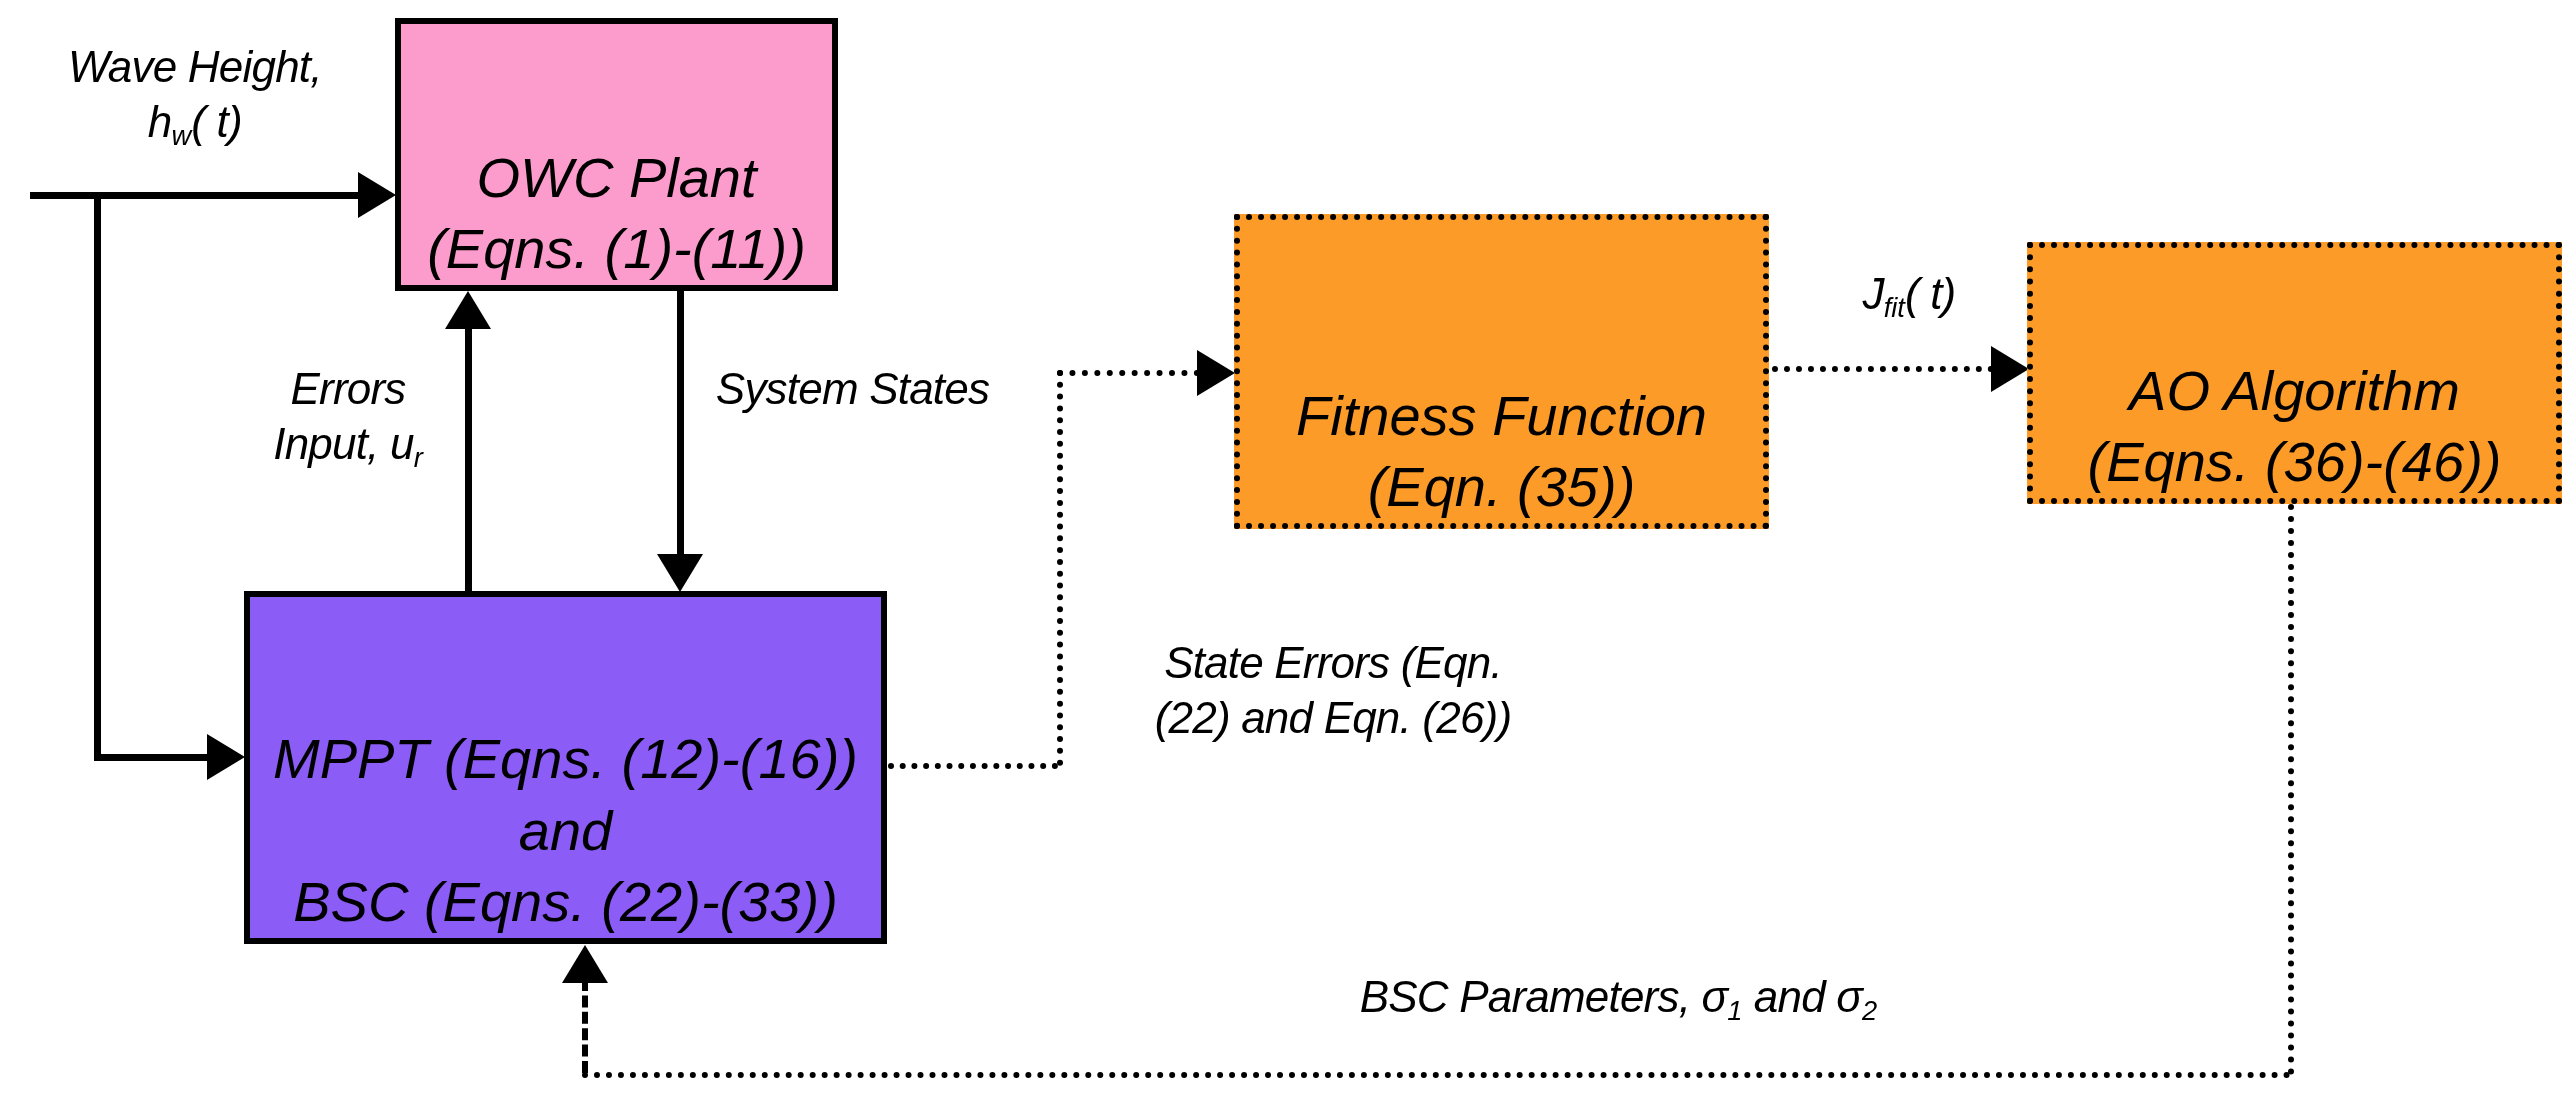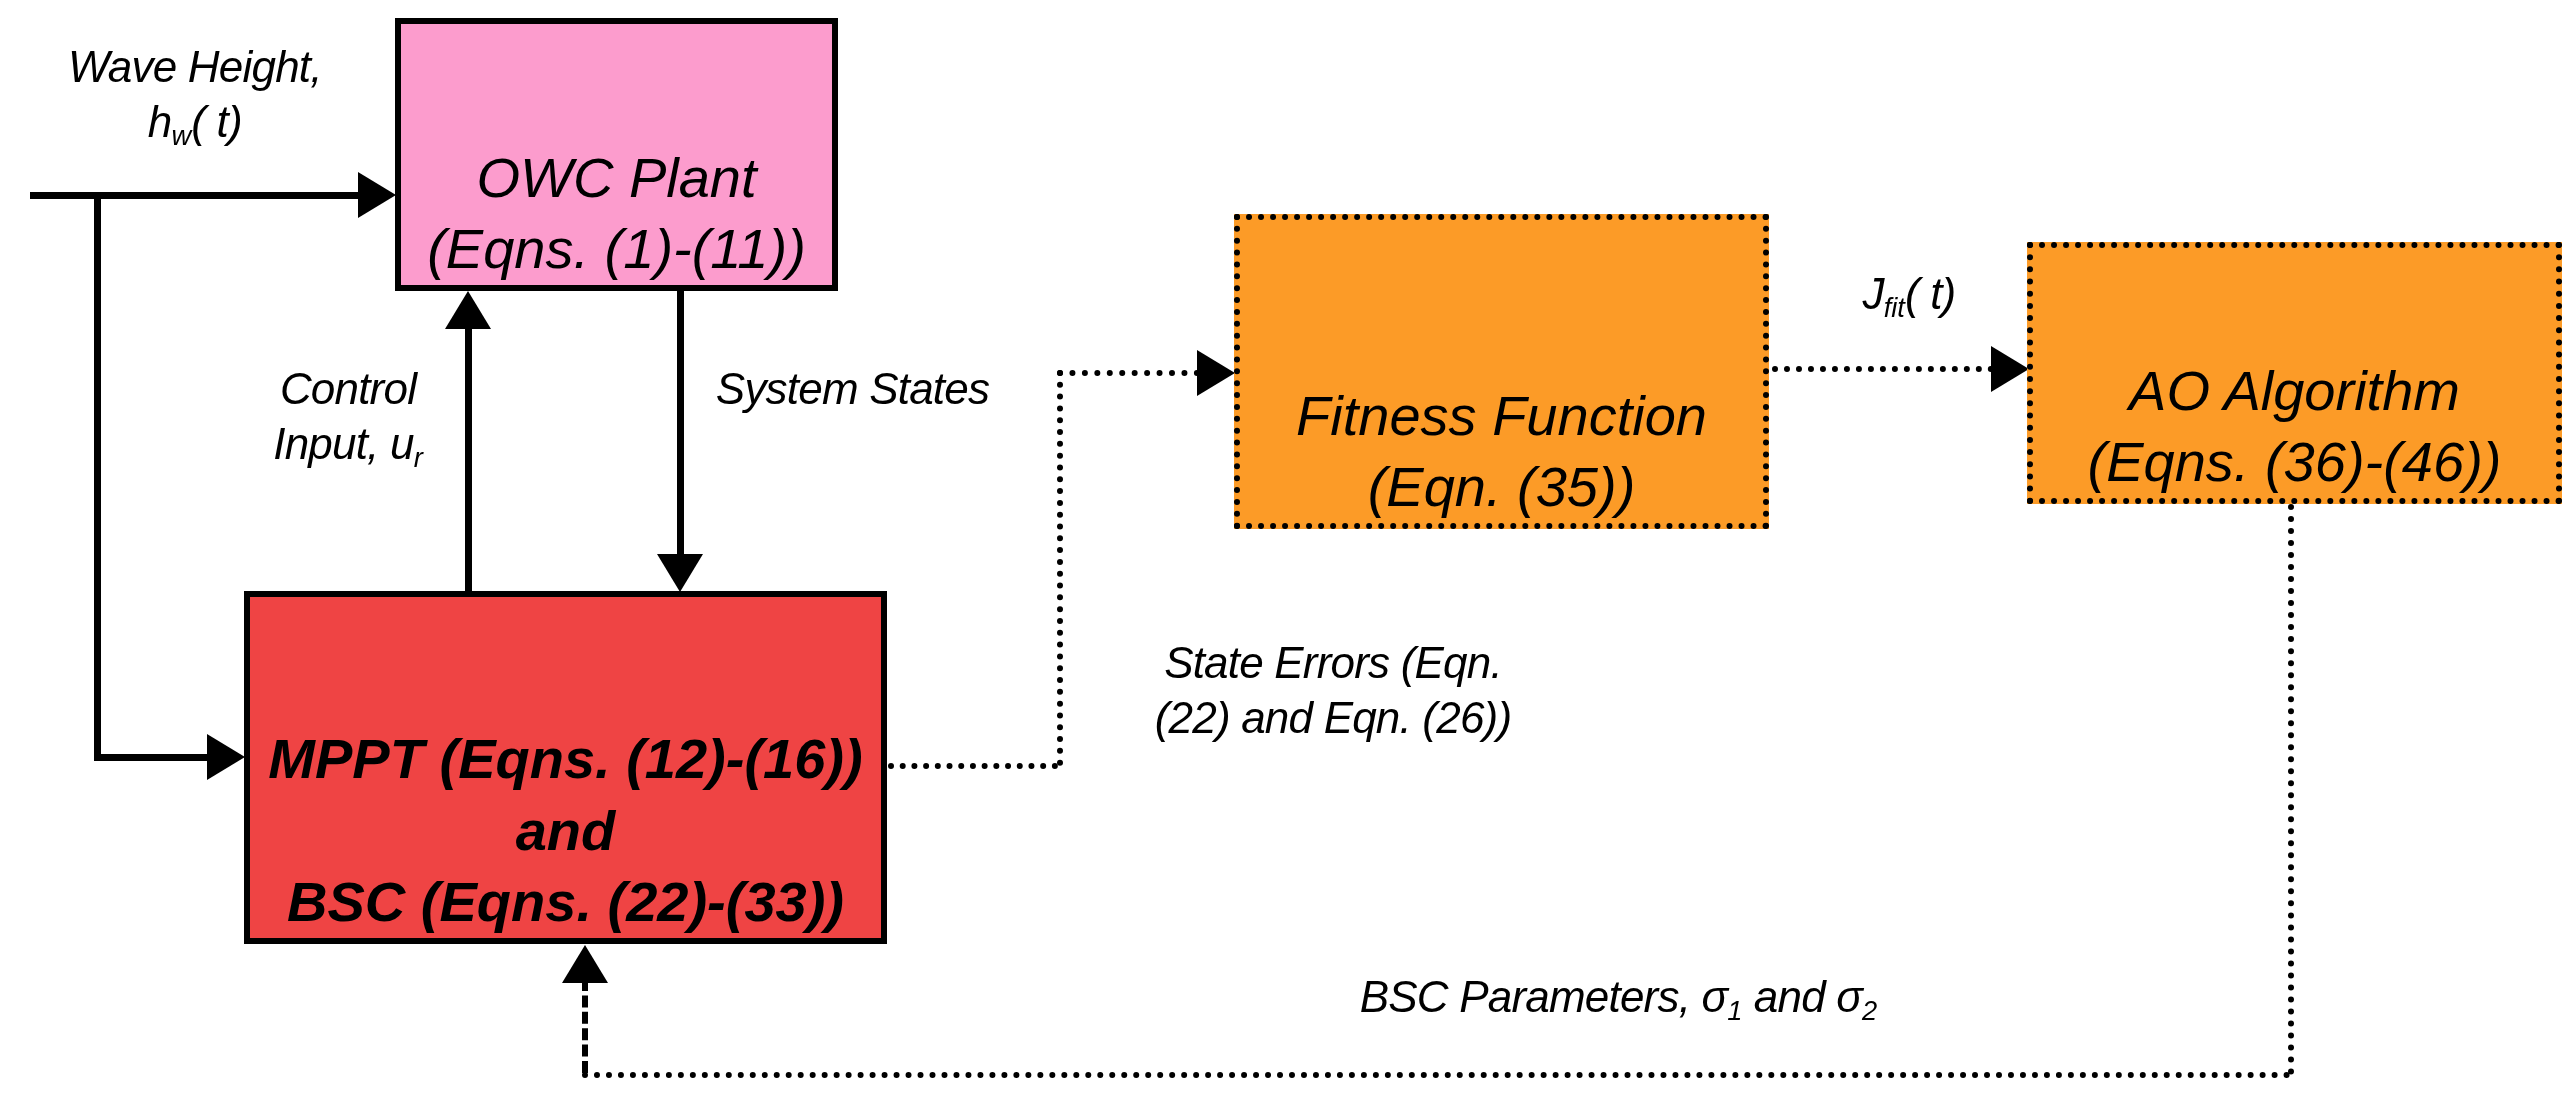--- a/index.html
+++ b/index.html
@@ -102,21 +102,21 @@
   <div class="tri down" id="arr-states"></div>
   <div class="tri right" id="arr-fitness"></div>
   <div class="tri right" id="arr-ao"></div>
   <div class="tri up" id="arr-mppt-bottom"></div>
 
   <div class="box" id="owc-box" style="background-color: rgb(252, 156, 205);">
     <div>OWC Plant</div>
     <div>(Eqns. (1)-(11))</div>
   </div>
 
-  <div class="box" id="mppt-box" style="background-color: #ef4444; font-weight: bold;">
+  <div class="box" id="mppt-box" style="background-color: #8b5cf6;">
     <div>MPPT (Eqns. (12)-(16))</div>
     <div>and</div>
     <div>BSC (Eqns. (22)-(33))</div>
   </div>
 
   <div class="box dotted" id="fitness-box" style="background-color: rgb(252, 155, 39);">
     <div>Fitness Function</div>
     <div>(Eqn. (35))</div>
   </div>
 
@@ -124,21 +124,21 @@
     <div>AO Algorithm</div>
     <div>(Eqns. (36)-(46))</div>
   </div>
 
   <div class="lbl" id="wave-label">
     <div>Wave Height,</div>
     <div><span>h</span><span class="sb">w</span><span>( t)</span></div>
   </div>
 
   <div class="lbl" id="control-label">
-    <div>Control</div>
+    <div>Errors</div>
     <div><span>Input, u</span><span class="sb">r</span></div>
   </div>
 
   <div class="lbl" id="states-label">
     <div>System States</div>
   </div>
 
   <div class="lbl" id="state-errors-label">
     <div>State Errors (Eqn.</div>
     <div>(22) and Eqn. (26))</div>

